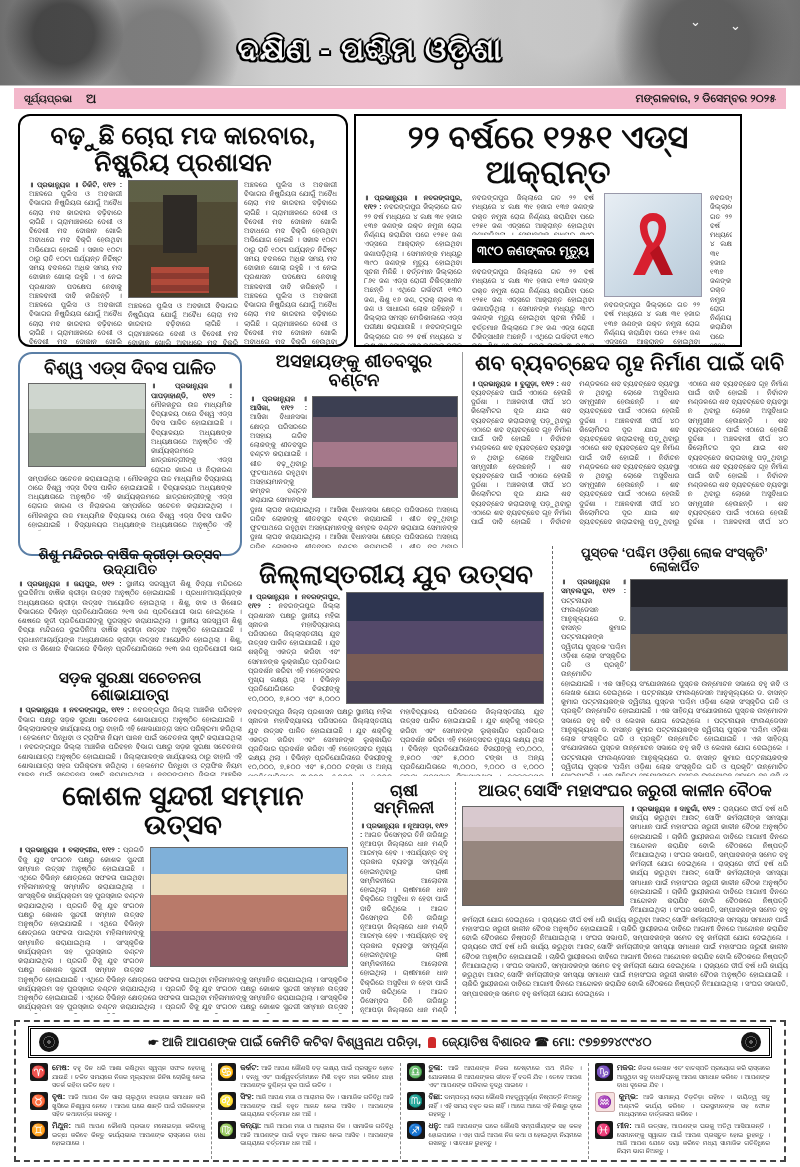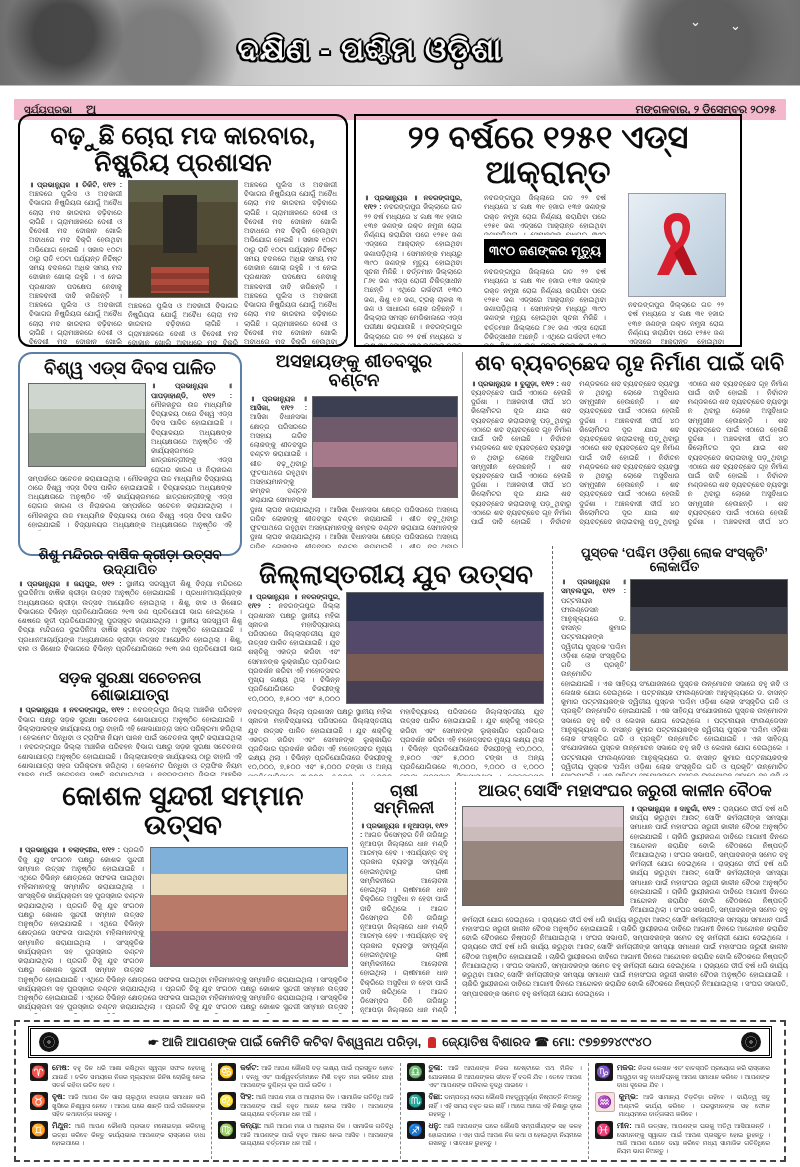--- a/index.html
+++ b/index.html
@@ -13,21 +13,21 @@
       radial-gradient(circle at 88% 50%, rgba(90,90,90,.9) 0 45px, rgba(90,90,90,0) 90px),
       radial-gradient(circle at 70% 20%, rgba(200,200,200,.9) 0 40px, rgba(200,200,200,0) 90px),
       linear-gradient(90deg,#6e6e6e 0%,#9b9b9b 14%,#cfcfcf 34%,#dcdcdc 52%,#b5b5b5 70%,#8a8a8a 86%,#707070 100%);
     border-bottom:1px solid #bbb;}
   .masthead{position:absolute;left:0;right:60px;top:32px;text-align:center;
     font-size:31px;font-weight:bold;color:#f8f8f8;letter-spacing:1px;
     text-shadow:-2px 0 0 #000,2px 0 0 #000,0 -2px 0 #000,0 2px 0 #000,2px 2px 0 #000,-2px 2px 0 #000;}
   .bird{position:absolute;color:#f5f5f5;font-size:13px;text-shadow:0 0 1px #777;}
   
   .datebar{position:absolute;left:14px;top:88px;width:772px;height:21px;background:#f3b8cb;
-    display:flex;align-items:center;justify-content:space-between;padding:0 10px;box-sizing:border-box;margin-top:11px;}
+    display:flex;align-items:center;justify-content:space-between;padding:0 10px;box-sizing:border-box;}
   .datebar .edition{font-size:10px;font-weight:bold;}
   .datebar .pagemark{font-size:13px;font-weight:bold;margin-left:14px;}
   .datebar .date{font-size:11px;font-weight:bold;}
   
   .hl{font-weight:bold;text-align:center;line-height:1.08;color:#0d0d0d;}
   .byl{font-weight:bold;}
   .body-t{font-size:7px;line-height:1.32;text-align:justify;color:#222;overflow:hidden;}
   .photo{background:#999;border:1px solid #666;box-sizing:border-box;}
   
   .boxA{position:absolute;left:18px;top:114px;width:330px;height:233px;border:2px solid #000;
@@ -38,21 +38,21 @@
   .boxA .cm{width:110px;flex:none;}
   .photoA{width:110px;height:118px;margin-bottom:3px;
      background:linear-gradient(180deg,#a9b29b 0 18%,#8f8a74 18% 55%,#7d6f5c 55% 100%),#8f8a74;
      background-blend-mode:multiply;position:relative;}
   .photoA:before{content:"";position:absolute;left:34px;top:14px;width:34px;height:58px;background:#2e2a26;}
   .photoA:after{content:"";position:absolute;left:22px;bottom:4px;width:58px;height:26px;
      background:repeating-linear-gradient(180deg,#b04a3a 0 6px,#8c3a30 6px 12px);}
   .boxB{position:absolute;left:354px;top:114px;width:388px;height:233px;border:2px solid #000;
         padding:2px 8px;box-sizing:border-box;overflow:hidden;}
   .boxB .hl{font-size:32px;margin:2px 0 4px;}
-  .boxB .cols{display:flex;gap:22px;height:180px;position:relative;}
+  .boxB .cols{display:flex;gap:10px;height:180px;position:relative;}
   .boxB .c1{width:98px;flex:none;}
   .boxB .c2{width:122px;flex:none;}
   .boxB .c3{width:96px;flex:none;}
   .boxB .c4{flex:1;}
   .blackbox{background:#000;color:#fff;font-weight:bold;font-size:13px;text-align:center;
         padding:4px 2px;margin:4px 0;}
   .ribbonph{width:96px;height:102px;background:linear-gradient(135deg,#e8eef4,#c9d8e4 60%,#b9c9d8);
         border:1px solid #99a;display:flex;align-items:center;justify-content:center;margin-bottom:3px;}
   
   .boxC{position:absolute;left:18px;top:352px;width:224px;height:204px;border:2px solid #5b7fa6;

